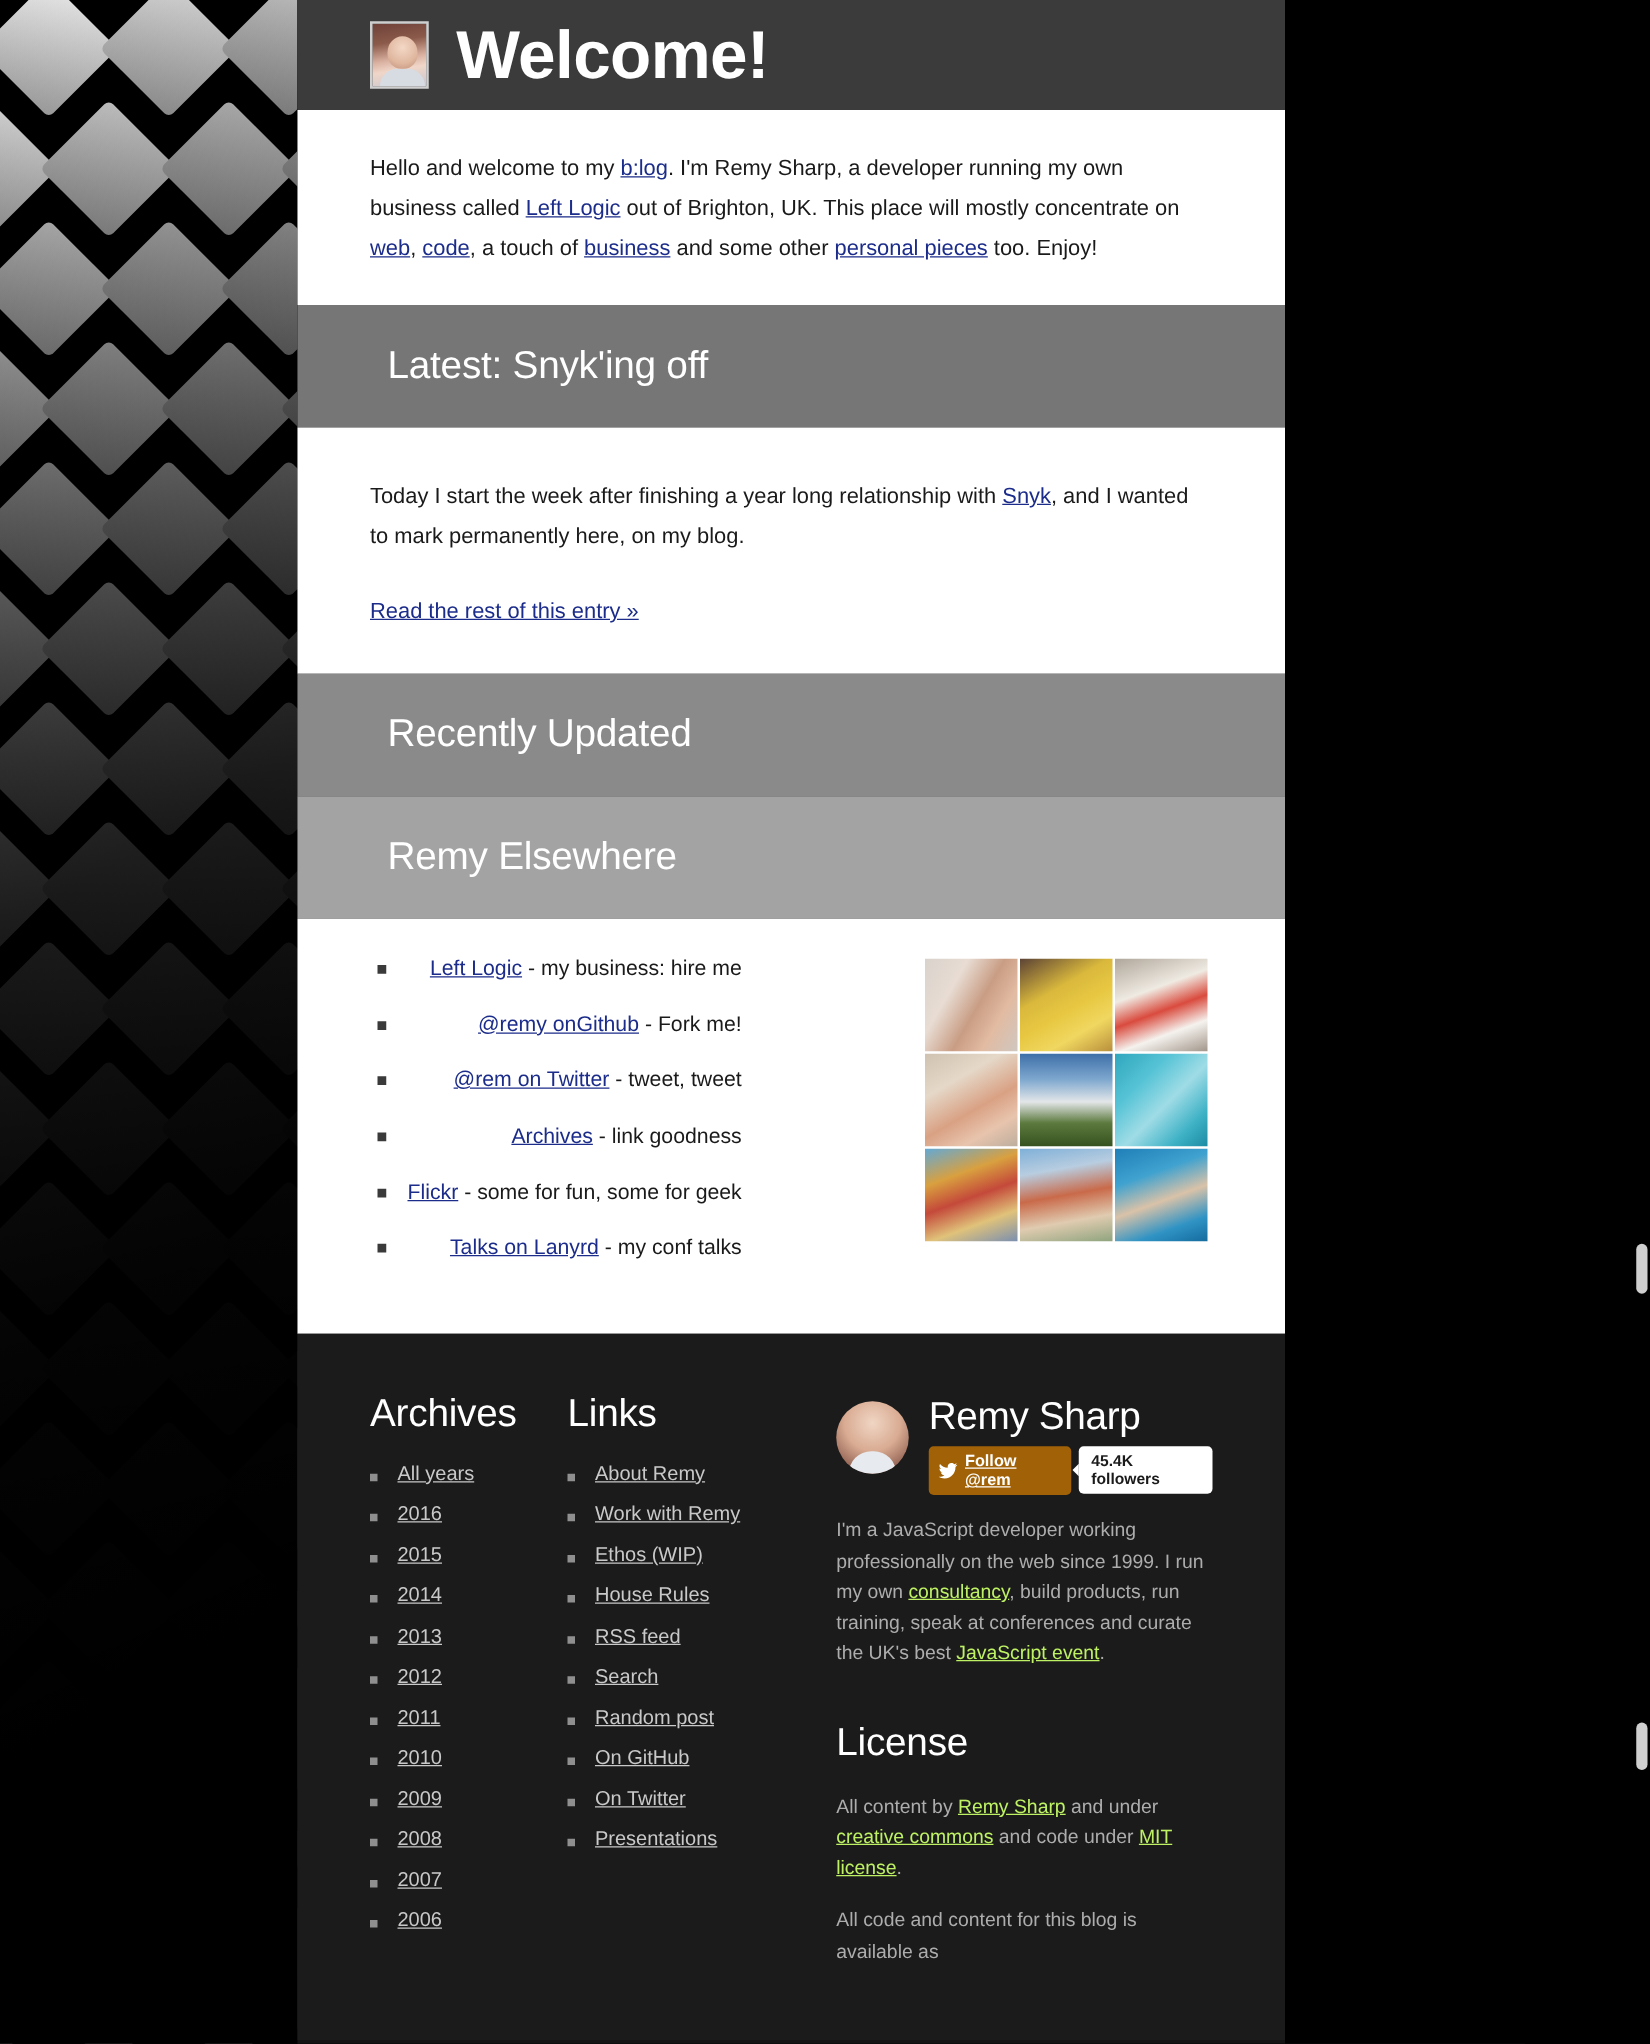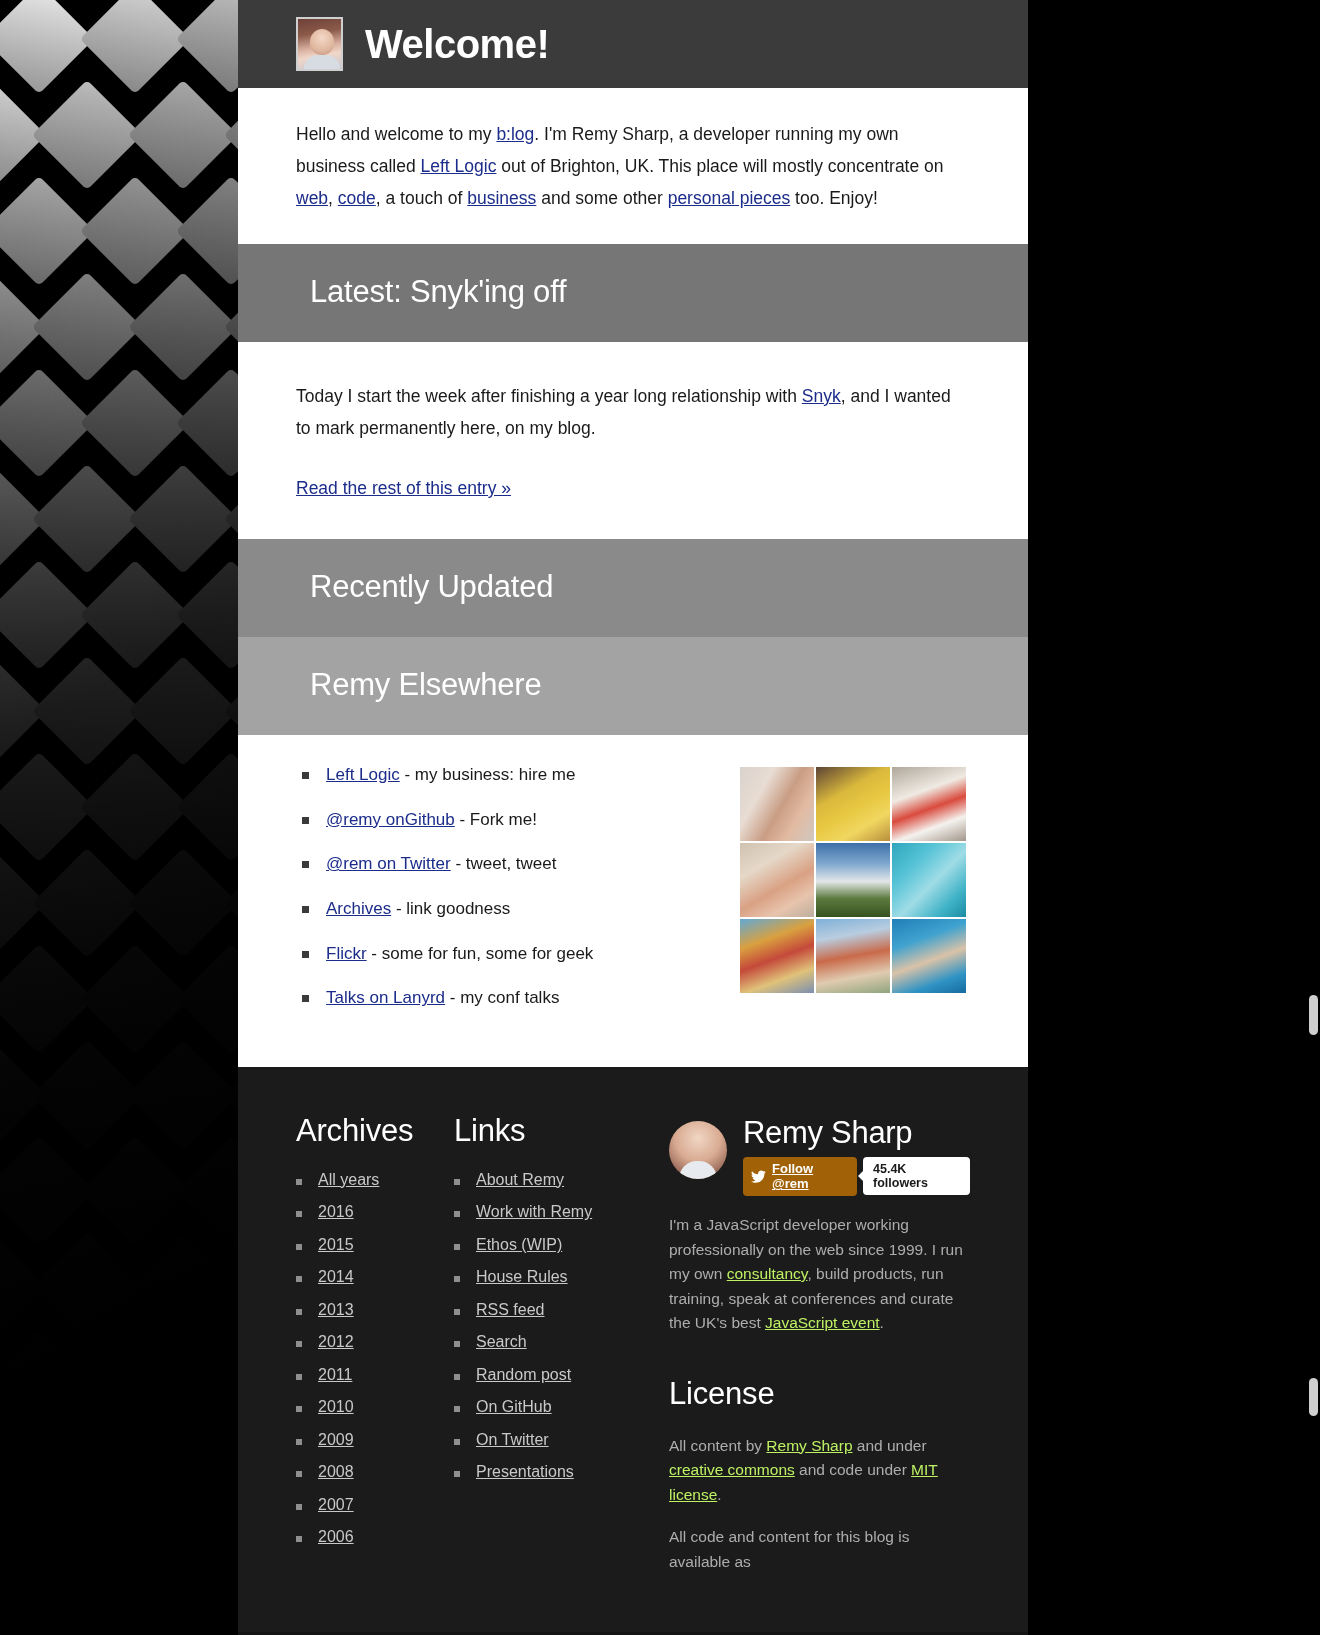--- a/index.html
+++ b/index.html
@@ -67,21 +67,21 @@
   }
   .masthead-avatar::before {
     content: "";
     position: absolute;
     left: 6px; bottom: 0; width: 36px; height: 14px;
     background: #d7dce3;
     border-radius: 16px 16px 0 0;
   }
   .masthead h1 {
     margin: 0 0 0 22px;
-    font-size: 40px;
+    font-size: 54px;
     font-weight: bold;
     color: #fff;
     letter-spacing: -0.5px;
     line-height: 1;
   }
 
   
   .panel-white {
     background: #fff;
     padding: 30px 58px 30px 58px;
@@ -130,20 +130,21 @@
     background: #3a3a3a;
   }
   .updated-note { font-size: 14.5px; color: #2b2b2b; margin-left: 5px; }
 
   .elsewhere-body {
     padding: 28px 58px 36px 58px;
     display: flex;
     justify-content: space-between;
     align-items: flex-start;
     background: #fff;
+    text-align: right;
   }
   .elsewhere-body ul.bullets li { margin-bottom: 20px; }
 
   
   .photo-grid {
     width: 230px;
     display: grid;
     grid-template-columns: repeat(3, 74px);
     grid-template-rows: repeat(3, 74px);
     gap: 2px;

